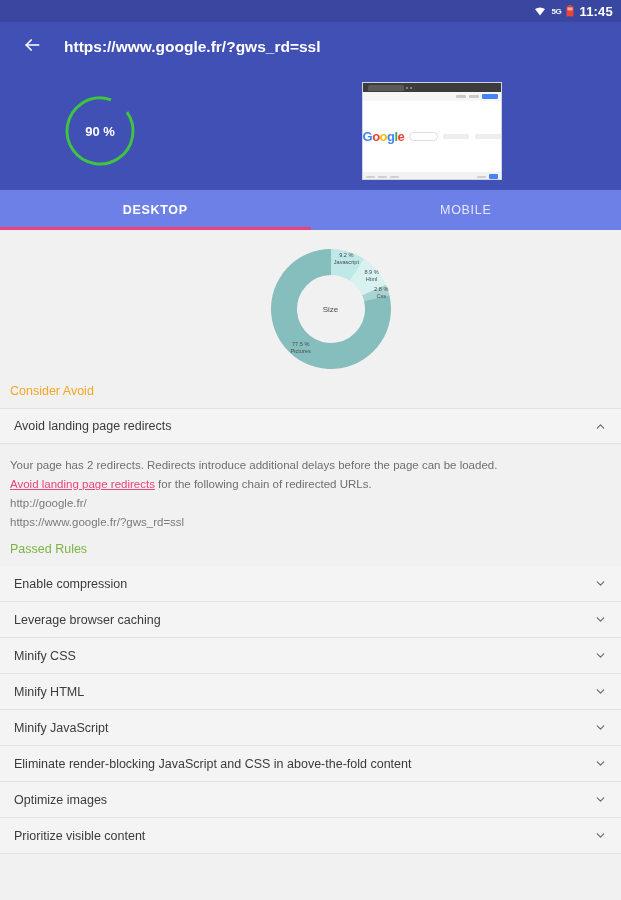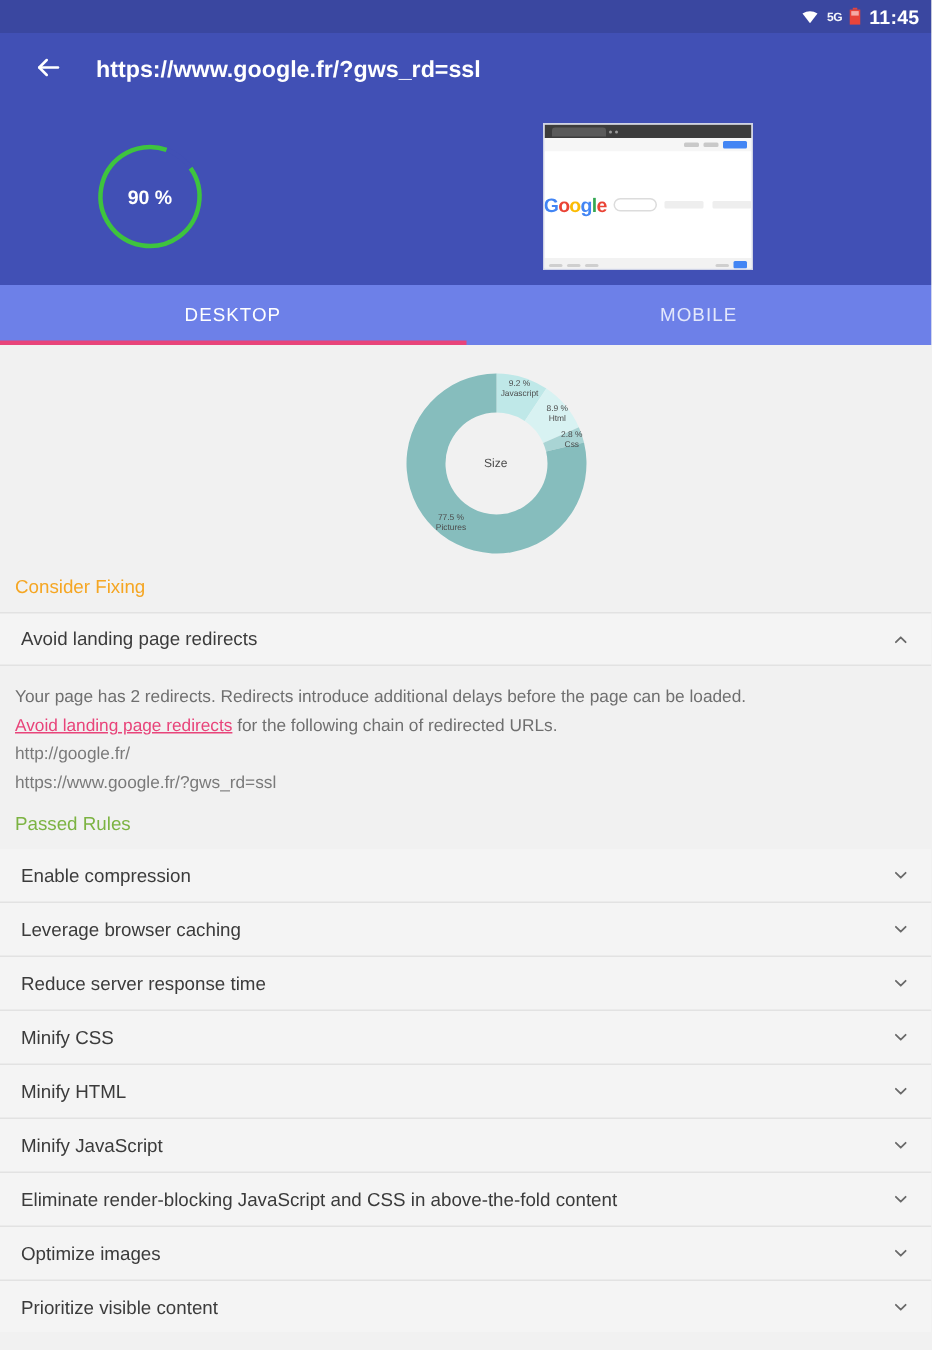--- a/index.html
+++ b/index.html
@@ -72,21 +72,21 @@
   .pv-fl { width: 9px; height: 2px; background: #cfcfcf; border-radius: 1px;}
   .pv-spacer{flex:1}
   .pv-badge{width:9px;height:5px;background:#4285f4;border-radius:1px}
 
   
   .tabs {
     height: 40px; flex: 0 0 40px; background: #6d80e8; display: flex; position: relative;
   }
   .tab {
     flex: 1; display: flex; align-items: center; justify-content: center;
-    color: #ffffff; font-size: 12.5px; font-weight: normal; letter-spacing: .7px;
+    color: #ffffff; font-size: 12.5px; font-weight: bold; letter-spacing: .7px;
     cursor: pointer; position: relative;
   }
   .tab.inactive { color: #e3e7fb; font-weight: normal; }
   .tab-underline {
     position: absolute; bottom: 0; left: 0; width: 50%; height: 3px; background: #e8447a;
   }
 
   
   .content { flex: 1; background: #f1f1f1; overflow: hidden; }
 
@@ -242,21 +242,21 @@
               <text x="114.21442858087232" y="46.04384588721626" text-anchor="middle" font-size="5.6" fill="#4c4c4c" font-family="&quot;Liberation Sans&quot;, sans-serif">2.8 %</text>
               <text x="114.21442858087232" y="53.04384588721626" text-anchor="middle" font-size="5.6" fill="#4c4c4c" font-family="&quot;Liberation Sans&quot;, sans-serif">Css</text>
               <text x="33.67668361395233" y="101.4902128254918" text-anchor="middle" font-size="5.6" fill="#4c4c4c" font-family="&quot;Liberation Sans&quot;, sans-serif">77.5 %</text>
               <text x="33.67668361395233" y="108.4902128254918" text-anchor="middle" font-size="5.6" fill="#4c4c4c" font-family="&quot;Liberation Sans&quot;, sans-serif">Pictures</text>
             </g>
         </svg>
         <div class="donut-center">Size</div>
       </div>
     </div>
 
-    <div class="section-title fix">Consider Fixing</div>
+    <div class="section-title fix">Consider Avoid</div>
 
     <div class="rule-row">
       <span class="rule-label">Avoid landing page redirects</span>
       <span class="chev">
         <svg width="13" height="13" viewBox="0 0 24 24" fill="none" stroke="#6a6a6a" stroke-width="2.2" stroke-linecap="round" stroke-linejoin="round">
             <polyline points="6,15 12,9 18,15"></polyline>
           </svg>
       </span>
     </div>
 
@@ -281,28 +281,20 @@
         </div>
         <div class="rule-row">
           <span class="rule-label">Leverage browser caching</span>
           <span class="chev">
             <svg width="13" height="13" viewBox="0 0 24 24" fill="none" stroke="#6a6a6a" stroke-width="2.2" stroke-linecap="round" stroke-linejoin="round">
               <polyline points="6,9 12,15 18,9"></polyline>
             </svg>
           </span>
         </div>
         <div class="rule-row">
-          <span class="rule-label">Reduce server response time</span>
-          <span class="chev">
-            <svg width="13" height="13" viewBox="0 0 24 24" fill="none" stroke="#6a6a6a" stroke-width="2.2" stroke-linecap="round" stroke-linejoin="round">
-              <polyline points="6,9 12,15 18,9"></polyline>
-            </svg>
-          </span>
-        </div>
-        <div class="rule-row">
           <span class="rule-label">Minify CSS</span>
           <span class="chev">
             <svg width="13" height="13" viewBox="0 0 24 24" fill="none" stroke="#6a6a6a" stroke-width="2.2" stroke-linecap="round" stroke-linejoin="round">
               <polyline points="6,9 12,15 18,9"></polyline>
             </svg>
           </span>
         </div>
         <div class="rule-row">
           <span class="rule-label">Minify HTML</span>
           <span class="chev">

